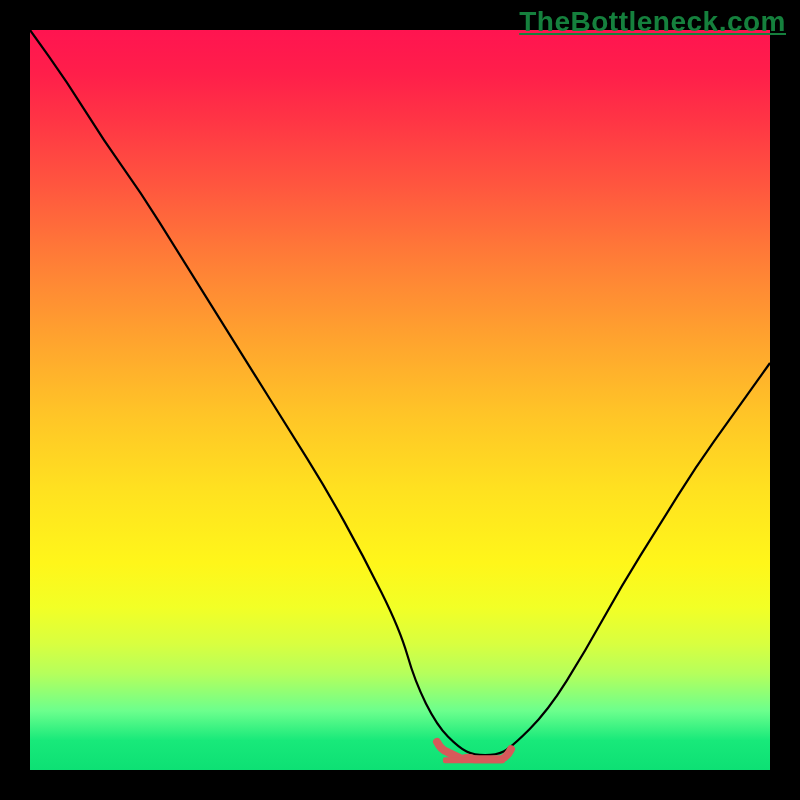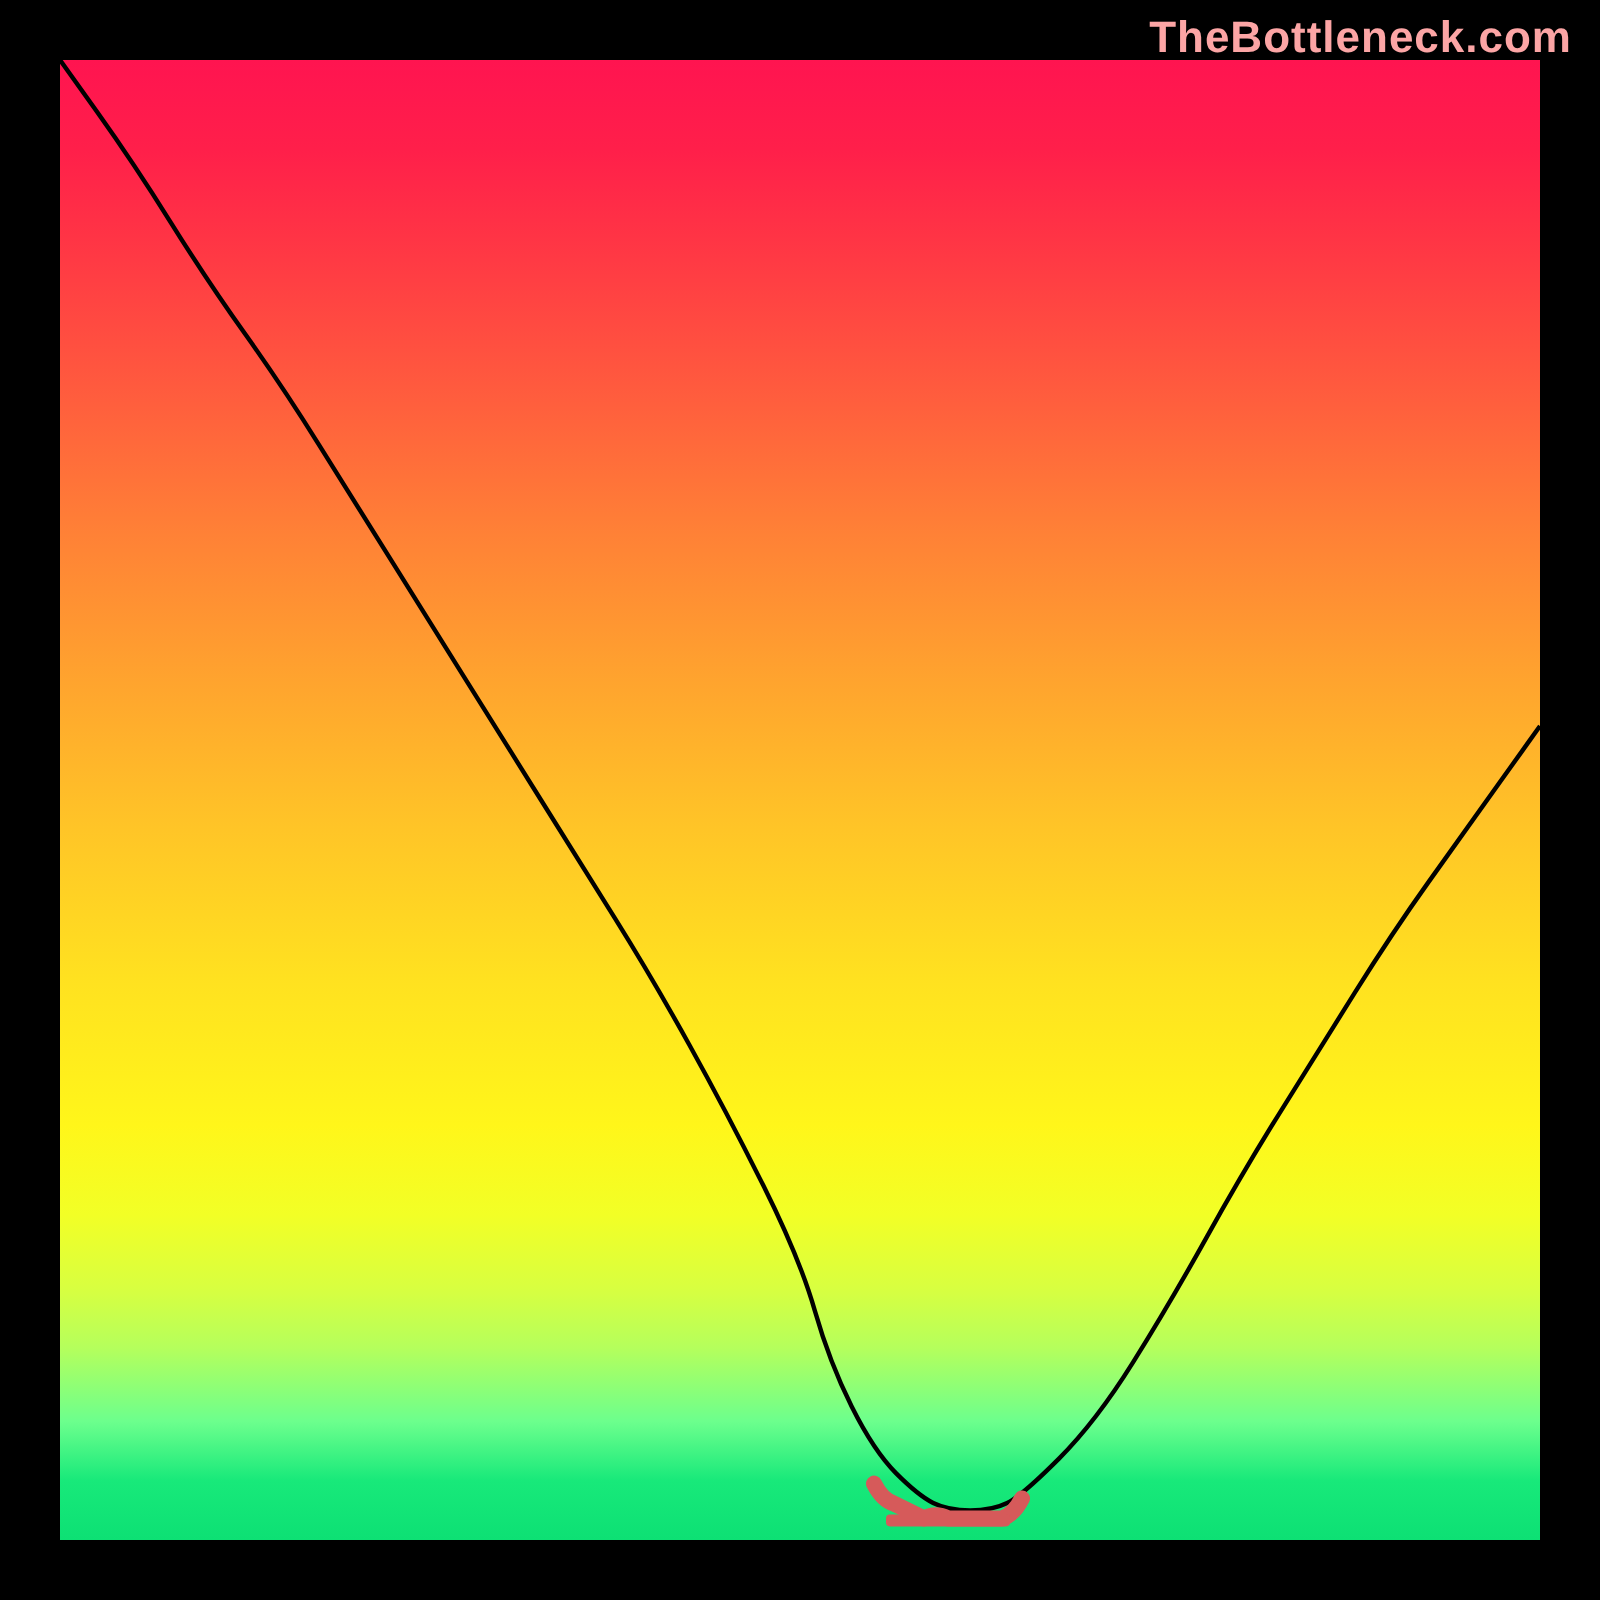--- a/index.html
+++ b/index.html
@@ -14,26 +14,27 @@
   .frame {
     position: relative;
     width: 800px;
     height: 800px;
     background: #000;
   }
   .watermark {
     position: absolute;
     top: 6px;
     right: 14px;
-    color: #fca5a5;
-    font-size: 22px;
+    color: #15803d;
+    font-size: 28px;
     font-weight: 600;
     letter-spacing: 0.5px;
     z-index: 10;
     user-select: none;
+    text-decoration: underline;
   }
   .plot-wrap {
     position: absolute;
     left: 30px;
     top: 30px;
     width: 740px;
     height: 740px;
     overflow: hidden;
     background: #000;
   }

